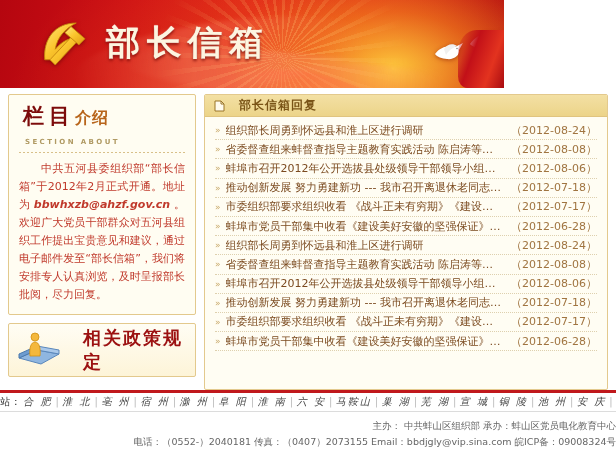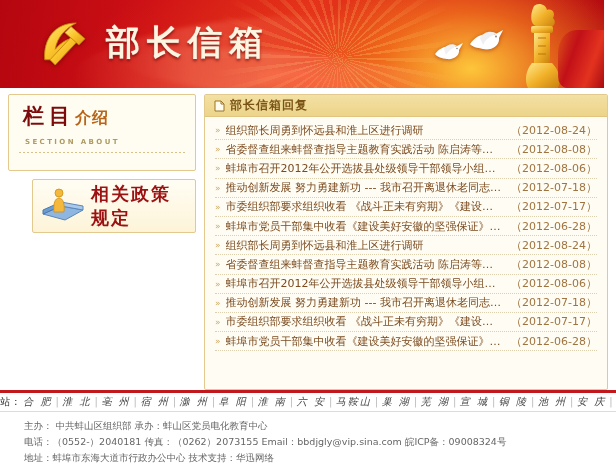--- a/index.html
+++ b/index.html
@@ -10,21 +10,21 @@
     height: 476px;
     font-family: "DejaVu Sans", "Liberation Sans", sans-serif;
     background: #ffffff;
     overflow: hidden;
     position: relative;
   }
 
   
   .banner {
     position: relative;
-    width: 604px;
+    width: 504px;
     height: 88px;
     overflow: hidden;
     background: #c8101a;
     padding-left: 8px;
   }
   .banner-bg {
     position: absolute;
     inset: 0;
     background:
       radial-gradient(ellipse 230px 150px at 78% 78%, rgba(255,206,60,0.95) 0%, rgba(250,150,30,0.55) 38%, rgba(210,40,25,0.0) 72%),
@@ -171,24 +171,23 @@
     font-style: italic;
     font-weight: bold;
     color: #c0392b;
     text-indent: 0;
   }
 
   .policy-panel {
     height: 54px;
     display: flex;
     align-items: center;
-    gap: 6px;
+    gap: 22px;
     padding: 0 8px;
     background: linear-gradient(180deg,#fffdf4 0%, #fdf4d8 100%);
-    margin-left: 24px;
   }
   .policy-icon { width: 44px; height: 36px; flex: 0 0 44px; }
   .policy-icon svg { width: 100%; height: 100%; display: block; }
   .policy-title {
     font-family: "DejaVu Serif", "Liberation Serif", serif;
     font-size: 18px;
     font-weight: bold;
     color: #9c1111;
     letter-spacing: 2px;
   }
@@ -202,21 +201,21 @@
     display: flex;
     flex-direction: column;
     overflow: hidden;
   }
   .list-header {
     height: 22px;
     background: linear-gradient(180deg, #f3e0a4 0%, #ecd489 100%);
     border-bottom: 1px solid #e0c47f;
     display: flex;
     align-items: center;
-    gap: 5px;
+    gap: 14px;
     padding: 0 9px;
   }
   .hdr-icon { width: 11px; height: 12px; flex: 0 0 11px; }
   .hdr-icon svg { width: 100%; height: 100%; display: block; }
   .list-header-title {
     font-size: 12px;
     font-weight: bold;
     color: #7a5417;
     letter-spacing: 1px;
   }
@@ -275,23 +274,22 @@
   }
   .city-label { color: #333; }
   .city-link { color: #444; padding: 0 2px; cursor: pointer; letter-spacing: 2px; font-style: italic; }
   .city-sep { color: #bbb; padding: 0 1px; }
 
   
   .footer {
     width: 616px;
     height: 60px;
     background: #ffffff;
-    text-align: left;
+    text-align: right;
     padding-top: 6px;
-    padding-left: 24px;
   }
   .footer-line {
     font-size: 9.5px;
     color: #666;
     line-height: 16px;
     white-space: nowrap;
   }
 </style>
 </head>
 <body>
@@ -364,20 +362,23 @@
   <div class="col-left">
 
     <div class="panel intro-panel">
       <div class="intro-heading">
         <div class="cn">
           <span class="big">栏目</span><span class="small">介绍</span>
         </div>
         <div class="en">SECTION ABOUT</div>
       </div>
       <div class="dot-rule"></div>
+      <div class="intro-text">
+        <span>中共五河县委组织部“部长信箱”于2012年2月正式开通。地址为</span><span class="mail">bbwhxzb@ahzf.gov.cn</span><span>。欢迎广大党员干部群众对五河县组织工作提出宝贵意见和建议，通过电子邮件发至“部长信箱”，我们将安排专人认真浏览，及时呈报部长批阅，尽力回复。</span>
+      </div>
     </div>
 
     <div class="panel policy-panel">
       <div class="policy-icon">
         <svg viewBox="0 0 44 36">
           <path d="M2 26 L20 18 L42 22 L24 32 Z" fill="#8fb6e0" stroke="#5a87bb" stroke-width="1"></path>
           <path d="M2 26 L2 22 L20 14 L20 18 Z" fill="#6d9cd0" stroke="#4b79ad" stroke-width="1"></path>
           <path d="M20 18 L20 14 L42 18 L42 22 Z" fill="#a9c8ea" stroke="#5a87bb" stroke-width="1"></path>
           <circle cx="18" cy="5" r="4" fill="#f4b83c" stroke="#d08f11" stroke-width=".8"></circle>
           <path d="M13 24 C12 16 14 10 18 10 C22 10 24 16 23 24 Z" fill="#f4b83c" stroke="#d08f11" stroke-width=".8"></path>
@@ -463,15 +464,14 @@
   </div>
 
 </div>
 
 <div class="city-bar">
   <div class="city-bar-inner" id="city-bar-inner"><span class="city-label">市县分站：</span><span class="city-link">合 肥</span><span class="city-sep">|</span><span class="city-link">淮 北</span><span class="city-sep">|</span><span class="city-link">亳 州</span><span class="city-sep">|</span><span class="city-link">宿 州</span><span class="city-sep">|</span><span class="city-link">滁 州</span><span class="city-sep">|</span><span class="city-link">阜 阳</span><span class="city-sep">|</span><span class="city-link">淮 南</span><span class="city-sep">|</span><span class="city-link">六 安</span><span class="city-sep">|</span><span class="city-link">马鞍山</span><span class="city-sep">|</span><span class="city-link">巢 湖</span><span class="city-sep">|</span><span class="city-link">芜 湖</span><span class="city-sep">|</span><span class="city-link">宣 城</span><span class="city-sep">|</span><span class="city-link">铜 陵</span><span class="city-sep">|</span><span class="city-link">池 州</span><span class="city-sep">|</span><span class="city-link">安 庆</span><span class="city-sep">|</span><span class="city-link">黄 山</span></div>
 </div>
 
 <div class="footer">
   <div class="footer-line">主办： 中共蚌山区组织部 承办：蚌山区党员电化教育中心</div>
-  <div class="footer-line">电话：（0552-）2040181 传真：（0262）2073155 Email：bbdjgly@vip.sina.com 皖ICP备：09008324号</div>
-  <div class="footer-line">地址：蚌埠市东海大道市行政办公中心 技术支持：华迅网络</div>
+  <div class="footer-line">电话：（0552-）2040181 传真：（0407）2073155 Email：bbdjgly@vip.sina.com 皖ICP备：09008324号</div>
 </div>
 
 </body></html>

